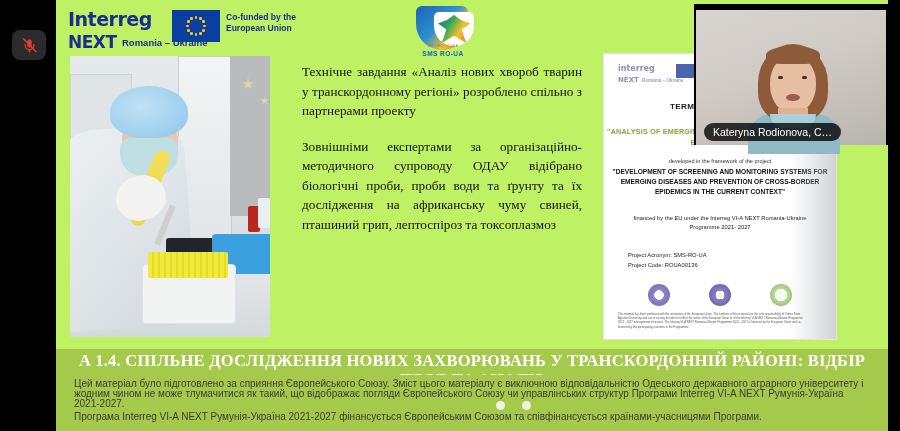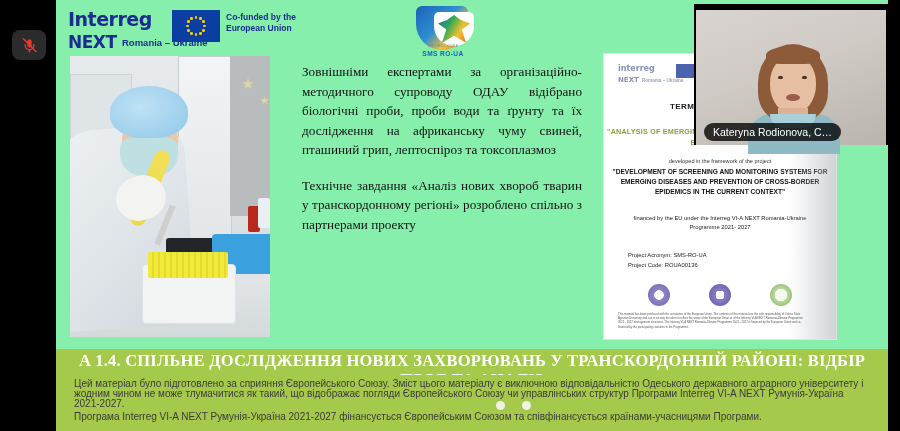--- a/index.html
+++ b/index.html
@@ -1,20 +1,20 @@
 <!DOCTYPE html>
 <html><head>
 <meta charset="utf-8">
 <style>
   html,body{margin:0;padding:0;background:#000;}
   body{width:900px;height:431px;overflow:hidden;font-family:"Liberation Sans",sans-serif;}
   .stage{position:relative;width:900px;height:431px;background:#000;overflow:hidden;}
 
   
-  .slide{position:absolute;left:56px;top:0;width:832px;height:431px;background:#86efac;overflow:hidden;}
+  .slide{position:absolute;left:56px;top:0;width:832px;height:431px;background:#bef264;overflow:hidden;}
 
   
   .interreg{position:absolute;left:8px;top:8px;width:230px;height:48px;}
   .ig-word{position:absolute;left:4px;top:0px;font-size:19px;font-weight:bold;color:#1c2d8f;letter-spacing:-.5px;font-family:"DejaVu Sans",sans-serif;}
   .ig-next{position:absolute;left:4px;top:24px;font-size:17px;font-weight:bold;color:#1c2d8f;letter-spacing:-.5px;font-family:"DejaVu Sans",sans-serif;}
   .ig-ro{position:absolute;left:58px;top:29px;font-size:9.5px;font-weight:bold;color:#1c2d8f;}
   .euflag{position:absolute;left:108px;top:2px;width:48px;height:32px;background:#0a3ea0;display:flex;align-items:center;justify-content:center;}
   .euflag .stars{position:relative;width:22px;height:22px;}
   .euflag .stars i{position:absolute;width:2.6px;height:2.6px;background:#ffcc00;border-radius:50%;}
   .eutxt{position:absolute;left:162px;top:4px;font-size:8.5px;font-weight:bold;color:#1c2d8f;line-height:11px;width:90px;}
@@ -169,22 +169,22 @@
     <div class="smslogo">
       <div class="sms-shield">
         <div class="sms-in"></div>
         <div class="sms-bird"></div>
       </div>
       <div class="sms-sub">PROJECT CODE</div>
       <div class="sms-txt">SMS RO-UA</div>
     </div>
 
     <div class="bodytext">
+      <p>Технічне завдання «Аналіз нових хвороб тварин у транскордонному регіоні» розроблено спільно з партнерами проекту</p>
       <p>Зовнішніми експертами за організаційно-методичного супроводу ОДАУ відібрано біологічні проби, проби води та ґрунту та їх дослідження на африканську чуму свиней, пташиний грип, лептоспіроз та токсоплазмоз</p>
-      <p>Технічне завдання «Аналіз нових хвороб тварин у транскордонному регіоні» розроблено спільно з партнерами проекту</p>
     </div>
 
     <div class="doc">
       <div class="doc-ig">
         <div class="w1">interreg</div>
         <div class="w2">NEXT</div>
         <div class="w3">Romania – Ukraine</div>
         <div class="fl"></div>
         <div class="ft">Co-funded by the European Union</div>
       </div>

